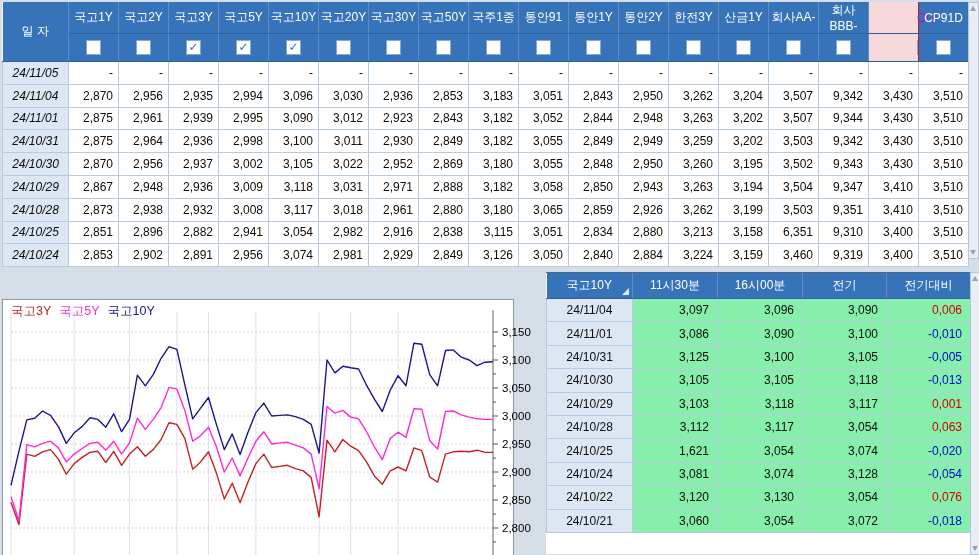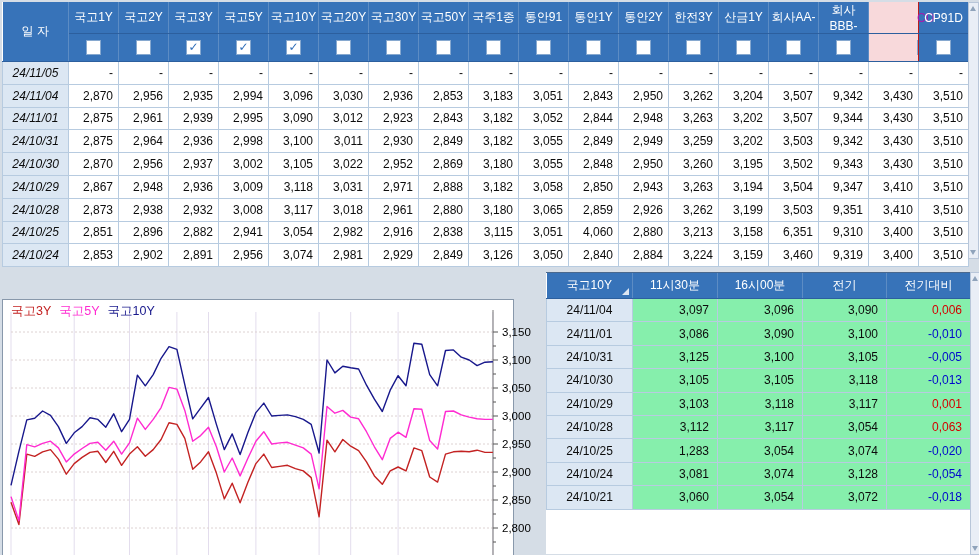--- a/index.html
+++ b/index.html
@@ -311,21 +311,21 @@
             <td>2,851</td>
             <td>2,896</td>
             <td>2,882</td>
             <td>2,941</td>
             <td>3,054</td>
             <td>2,982</td>
             <td>2,916</td>
             <td>2,838</td>
             <td>3,115</td>
             <td>3,051</td>
-            <td>4,060</td>
+            <td>2,834</td>
             <td>2,880</td>
             <td>3,213</td>
             <td>3,158</td>
             <td>6,351</td>
             <td>9,310</td>
             <td>3,400</td>
             <td>3,510</td>
           </tr>
           <tr>
             <td class="datecell">24/10/24</td>
@@ -486,31 +486,38 @@
           </tr>
           <tr>
             <td class="datecell">24/10/28</td>
             <td>3,112</td>
             <td>3,117</td>
             <td>3,054</td>
             <td class="pos">0,063</td>
           </tr>
           <tr>
             <td class="datecell">24/10/25</td>
-            <td>1,283</td>
+            <td>1,621</td>
             <td>3,054</td>
             <td>3,074</td>
             <td class="neg">-0,020</td>
           </tr>
           <tr>
             <td class="datecell">24/10/24</td>
             <td>3,081</td>
             <td>3,074</td>
             <td>3,128</td>
             <td class="neg">-0,054</td>
+          </tr>
+          <tr>
+            <td class="datecell">24/10/22</td>
+            <td>3,120</td>
+            <td>3,130</td>
+            <td>3,054</td>
+            <td class="pos">0,076</td>
           </tr>
           <tr>
             <td class="datecell">24/10/21</td>
             <td>3,060</td>
             <td>3,054</td>
             <td>3,072</td>
             <td class="neg">-0,018</td>
           </tr>
         </tbody>
     </table>

